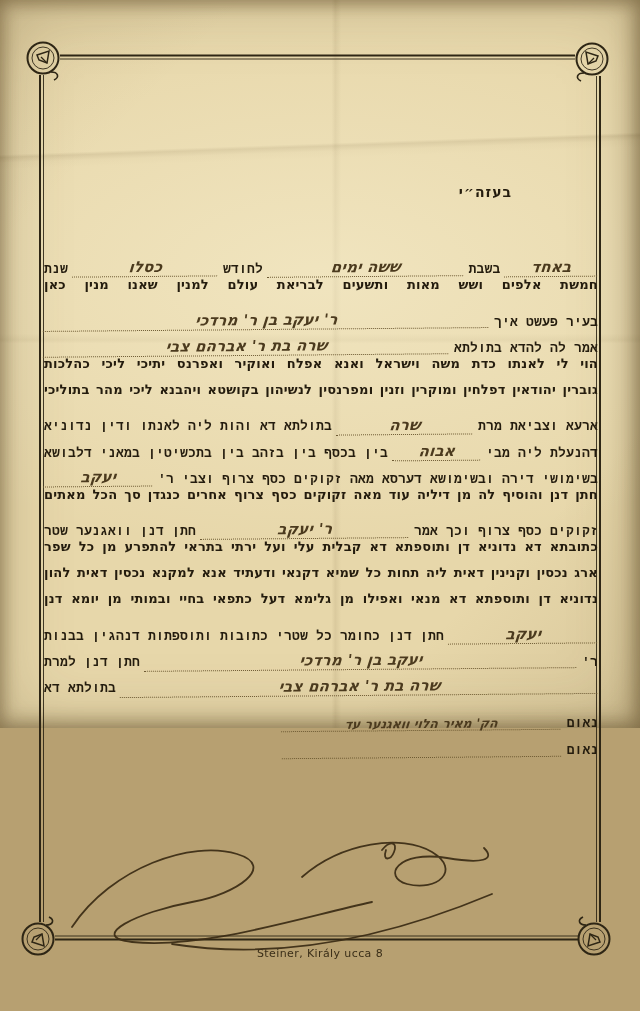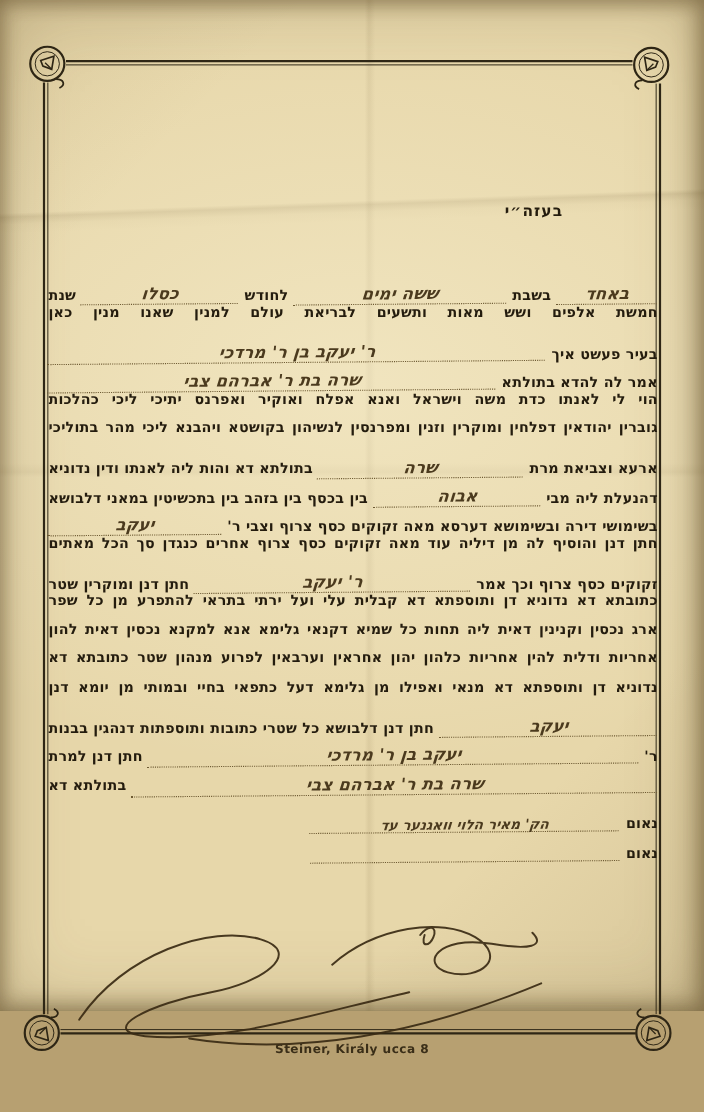--- a/index.html
+++ b/index.html
@@ -1,18 +1,18 @@
 <!DOCTYPE html>
 <html lang="he"><head>
 <meta charset="utf-8">
 <style>
   html,body{margin:0;padding:0;}
   body{width:640px;height:1011px;overflow:hidden;background:#b7a071;}
   .paper{
-    position:relative;width:640px;height:919px;
+    position:relative;width:640px;height:728px;
     font-family:"DejaVu Sans",sans-serif;
     background-color:#e7d7aa;
     background-image:
       radial-gradient(ellipse 120% 55% at 50% 38%, rgba(252,245,216,0.45), rgba(252,245,216,0) 70%),
       linear-gradient(178deg, transparent 20.6%, rgba(107,86,47,0.16) 21.0%, rgba(107,86,47,0.03) 21.7%, transparent 22.6%),
       linear-gradient(90deg, transparent 51.8%, rgba(107,86,47,0.10) 52.4%, transparent 53.3%),
       linear-gradient(0deg, transparent 52.8%, rgba(107,86,47,0.08) 53.3%, transparent 54.2%),
       linear-gradient(135deg, rgba(120,96,52,0.10), transparent 18%),
       linear-gradient(315deg, rgba(120,96,52,0.14), transparent 22%);
     box-shadow: inset 0 0 70px rgba(94,74,38,0.28),
@@ -32,38 +32,38 @@
   }
   .line{
     display:flex;align-items:flex-end;height:26.2px;
     font-size:13px;font-weight:bold;letter-spacing:0.2px;white-space:nowrap;
     column-gap:5px;
   }
   .line.just{
     display:block;text-align:justify;text-align-last:justify;
     white-space:normal;overflow:hidden;
   }
-  .printed{flex-shrink:0;}
+  .printed{flex-shrink:0;font-family:Liberation Mono, monospace;}
   .blank{
     flex-grow:1;min-width:12px;
     border-bottom:1.4px dotted #6d5a33;
     text-align:center;
   }
   .hand{
     font-style:italic;font-weight:600;color:#4b3a1e;
     font-size:15px;line-height:1.05;padding:0 8px;
     transform:skewX(-7deg) rotate(-0.5deg);
   }
   .witnesses{width:57%;margin-top:7px;}
   .wline{display:flex;align-items:flex-end;height:27.5px;font-size:13px;font-weight:bold;column-gap:6px;}
   .witnesses .hand{font-size:12.5px;}
   .signatures{position:absolute;left:52px;top:832px;pointer-events:none;}
   .imprint{
     position:absolute;top:947px;left:0;right:0;text-align:center;
-    font-size:11px;font-weight:bold;color:#3a2e18;letter-spacing:0.4px;direction:ltr;
+    font-size:11px;font-weight:normal;color:#3a2e18;letter-spacing:0.4px;direction:ltr;
   }
 </style>
 </head>
 <body>
 
 <div class="paper">
 
   <svg class="frame" width="640" height="1011" viewBox="0 0 640 1011">
     <defs>
       <g id="corner">
@@ -124,29 +124,28 @@
           <span class="printed">בין בכסף בין בזהב בין בתכשיטין במאני דלבושא</span>
         </div>
         <div class="line">
           <span class="printed">בשימושי דירה ובשימושא דערסא מאה זקוקים כסף צרוף וצבי ר'</span>
           <span class="hand blank" style="flex-grow: 1;">יעקב</span>
         </div>
         <div class="line just">חתן דנן והוסיף לה מן דיליה עוד מאה זקוקים כסף צרוף אחרים כנגדן סך הכל מאתים</div>
         <div class="line">
           <span class="printed">זקוקים כסף צרוף וכך אמר</span>
           <span class="hand blank" style="flex-grow: 1;">ר' יעקב</span>
-          <span class="printed">חתן דנן ומוקרין שטר</span>
+          <span class="printed">חתן דנן וואגנער שטר</span>
         </div>
         <div class="line just">כתובתא דא נדוניא דן ותוספתא דא קבלית עלי ועל ירתי בתראי להתפרע מן כל שפר</div>
-        <div class="line just">ארג נכסין וקנינין דאית ליה תחות כל שמיא דקנאי גלימא אנא למקנא נכסין דאית להון</div>
-        <div class="line just">אחריות ודלית להין אחריות כלהון יהון אחראין וערבאין לפרוע מנהון שטר כתובתא דא</div>
+        <div class="line just">ארג נכסין וקנינין דאית ליה תחות כל שמיא דקנאי ודעתיד אנא למקנא נכסין דאית להון</div>
         <div class="line just">נדוניא דן ותוספתא דא מנאי ואפילו מן גלימא דעל כתפאי בחיי ובמותי מן יומא דנן</div>
         <div class="line">
           <span class="hand blank" style="flex-grow: 1;">יעקב</span>
-          <span class="printed">חתן דנן דלבושא כל שטרי כתובות ותוספתות דנהגין בבנות</span>
+          <span class="printed">חתן דנן כחומר כל שטרי כתובות ותוספתות דנהגין בבנות</span>
         </div>
         <div class="line">
           <span class="printed">ר'</span>
           <span class="hand blank" style="flex-grow: 1;">יעקב בן ר' מרדכי</span>
           <span class="printed">חתן דנן למרת</span>
         </div>
         <div class="line">
           <span class="hand blank" style="flex-grow: 1;">שרה בת ר' אברהם צבי</span>
           <span class="printed">בתולתא דא</span>
         </div>

